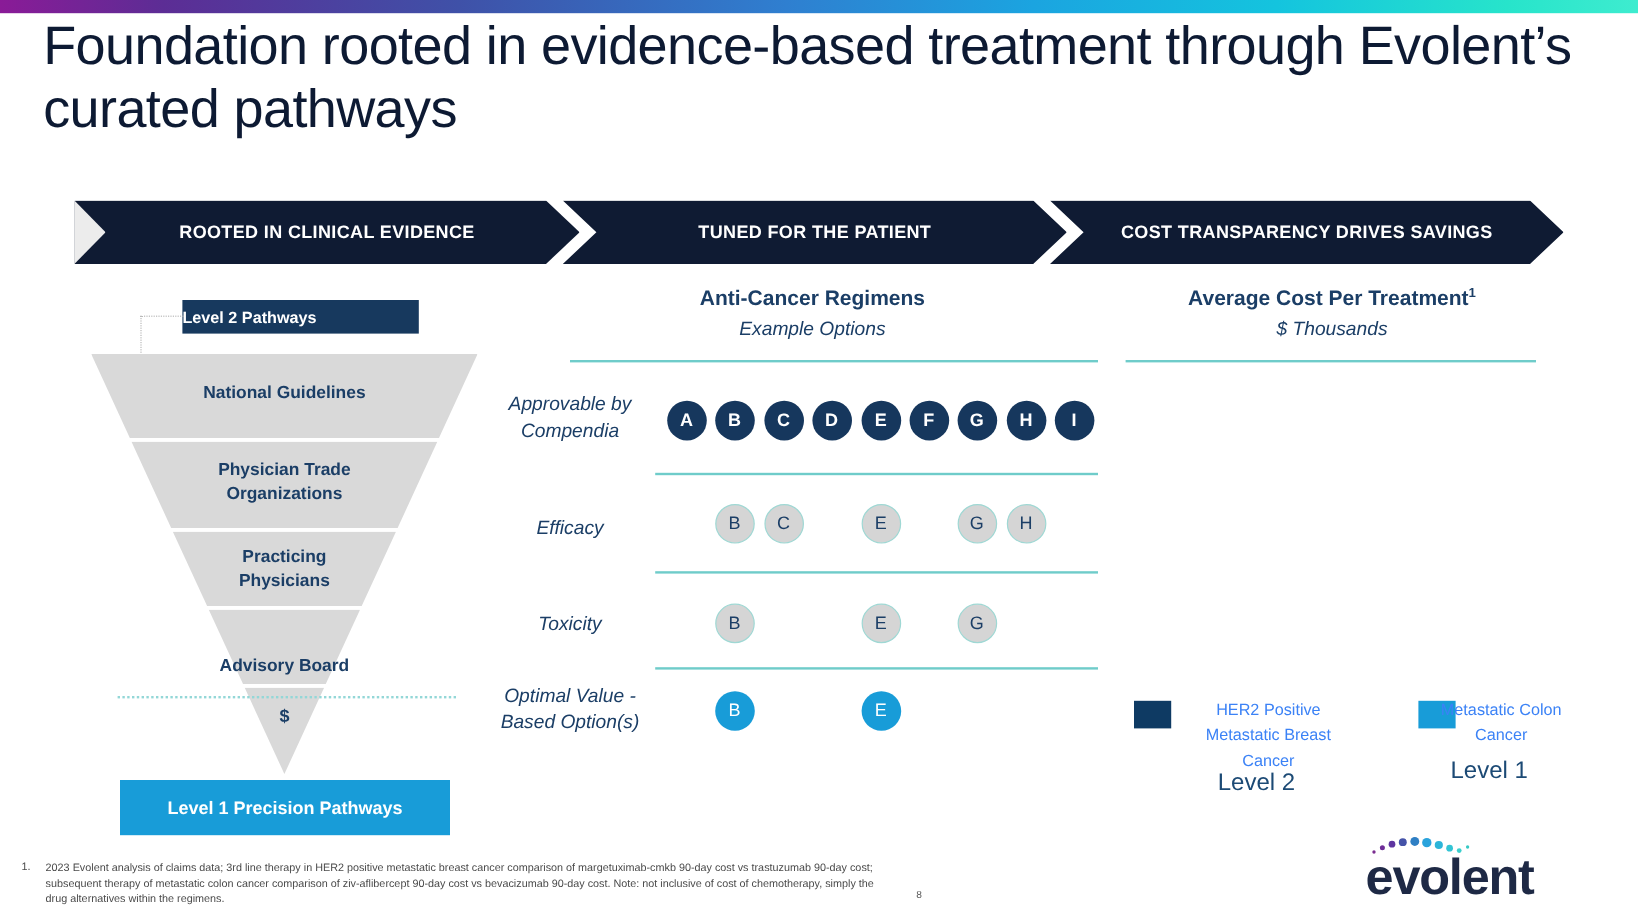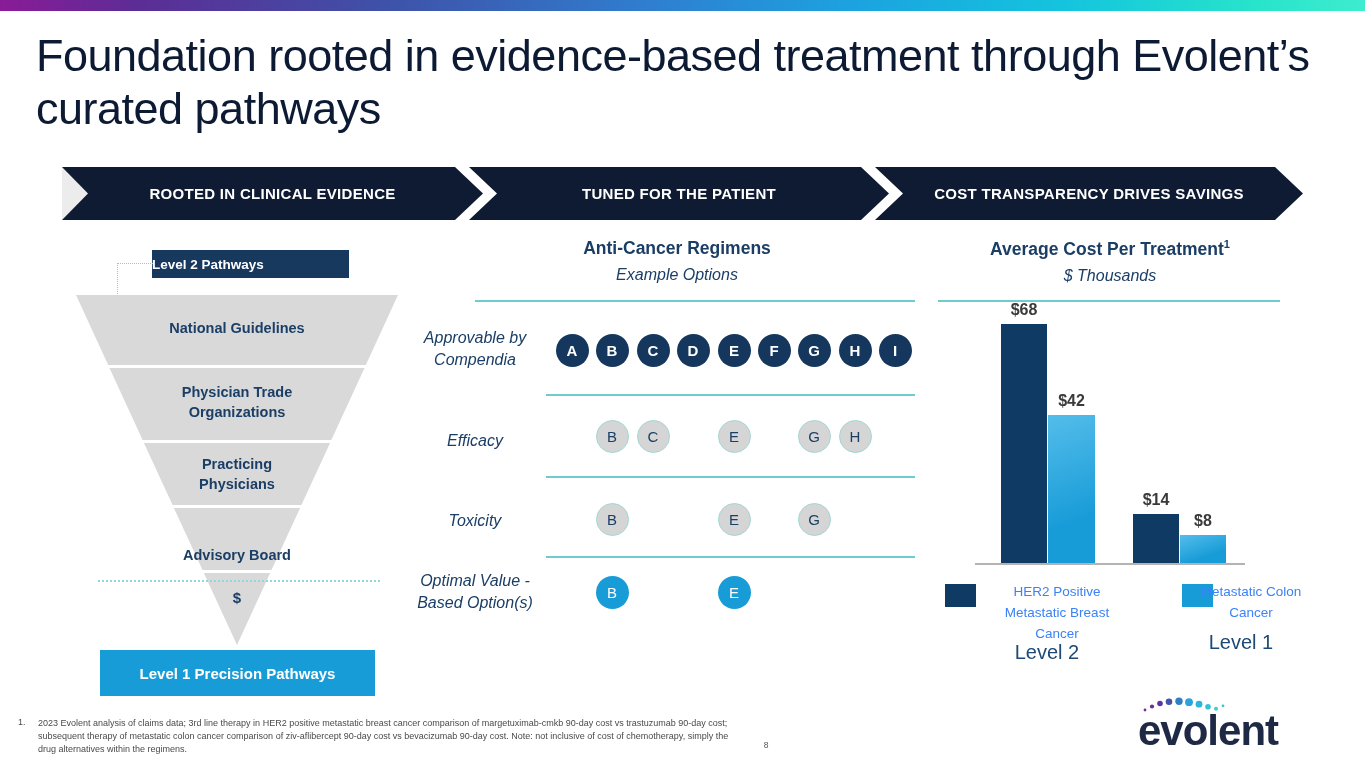--- a/index.html
+++ b/index.html
@@ -5,21 +5,21 @@
   * { margin:0; padding:0; box-sizing:border-box; }
   html,body { background:#ffffff; }
   body { font-family:"Liberation Sans", sans-serif; }
   .slide { position:relative; width:1365px; height:768px; background:#fff; overflow:hidden; }
 
   
   .topbar { position:absolute; left:0; top:0; width:1365px; height:11px;
     background:linear-gradient(90deg,#8a1b97 0%,#5c2d95 10%,#3f51a8 28%,#2f7fd0 48%,#1ba4e0 63%,#14c4de 78%,#27e4cb 92%,#3eeccf 100%); }
 
   
-  .title { position:absolute; left:36px; top:30px; width:1310px;
+  .title { position:absolute; left:36px; top:12px; width:1310px;
     font-size:45px; line-height:1.17; letter-spacing:-0.5px; color:#0d1a33; font-weight:400; }
 
   
   .band { position:absolute; top:167px; height:53px; background:var(--banner-navy);
     display:flex; align-items:center; justify-content:center;
     color:#fff; font-weight:bold; font-size:15px; letter-spacing:0.3px; }
   .band-1 { left:62px;  width:421px; clip-path:polygon(0 0, calc(100% - 28px) 0, 100% 50%, calc(100% - 28px) 100%, 0 100%); }
   .band-2 { left:469px; width:420px; clip-path:polygon(0 0, calc(100% - 28px) 0, 100% 50%, calc(100% - 28px) 100%, 0 100%, 28px 50%); }
   .band-3 { left:875px; width:428px; clip-path:polygon(0 0, calc(100% - 28px) 0, 100% 50%, calc(100% - 28px) 100%, 0 100%, 28px 50%); }
   .band-start { position:absolute; left:62px; top:167px; width:26px; height:53px; background:#ececec;
@@ -187,31 +187,20 @@
       <div class="circle c-blue" style="left: 595.5px; top: 575.5px;">B</div>
       <div class="circle c-blue" style="left: 717.5px; top: 575.5px;">E</div>
     </div>
 
   <div class="col-head head-right">
     <div class="h1"><span>Average Cost Per Treatment</span><sup>1</sup></div>
     <div class="h2">$ Thousands</div>
   </div>
   <div class="teal-line tl-right"></div>
 
-  <div class="plot">
-    <div class="axis-line"></div>
-  <div class="bar" style="left: 66px; width: 46px; top: 24px; height: 239px; background: rgb(14, 58, 99);"></div>
-      <div class="bar-label" style="left: 54px; width: 70px; top: 1px;">$68</div>
-      <div class="bar" style="left: 113px; width: 47px; top: 115px; height: 148px; background: linear-gradient(160deg, rgb(84, 189, 234) 0%, rgb(24, 156, 216) 70%);"></div>
-      <div class="bar-label" style="left: 101px; width: 71px; top: 92px;">$42</div>
-      <div class="bar" style="left: 198px; width: 46px; top: 214px; height: 49px; background: rgb(14, 58, 99);"></div>
-      <div class="bar-label" style="left: 186px; width: 70px; top: 191px;">$14</div>
-      <div class="bar" style="left: 245px; width: 46px; top: 235px; height: 28px; background: linear-gradient(160deg, rgb(84, 189, 234) 0%, rgb(24, 156, 216) 70%);"></div>
-      <div class="bar-label" style="left: 233px; width: 70px; top: 212px;">$8</div>
-    </div>
 
   <div class="legend-sq lsq1" style="background: rgb(14, 58, 99);"></div>
   <div class="legend-text lt1">HER2 Positive Metastatic Breast Cancer</div>
   <div class="level-label lv1">Level 2</div>
 
   <div class="legend-sq lsq2" style="background: rgb(24, 156, 216);"></div>
   <div class="legend-text lt2">Metastatic Colon Cancer</div>
   <div class="level-label lv2">Level 1</div>
 
   <div class="footnote-num">1.</div>

